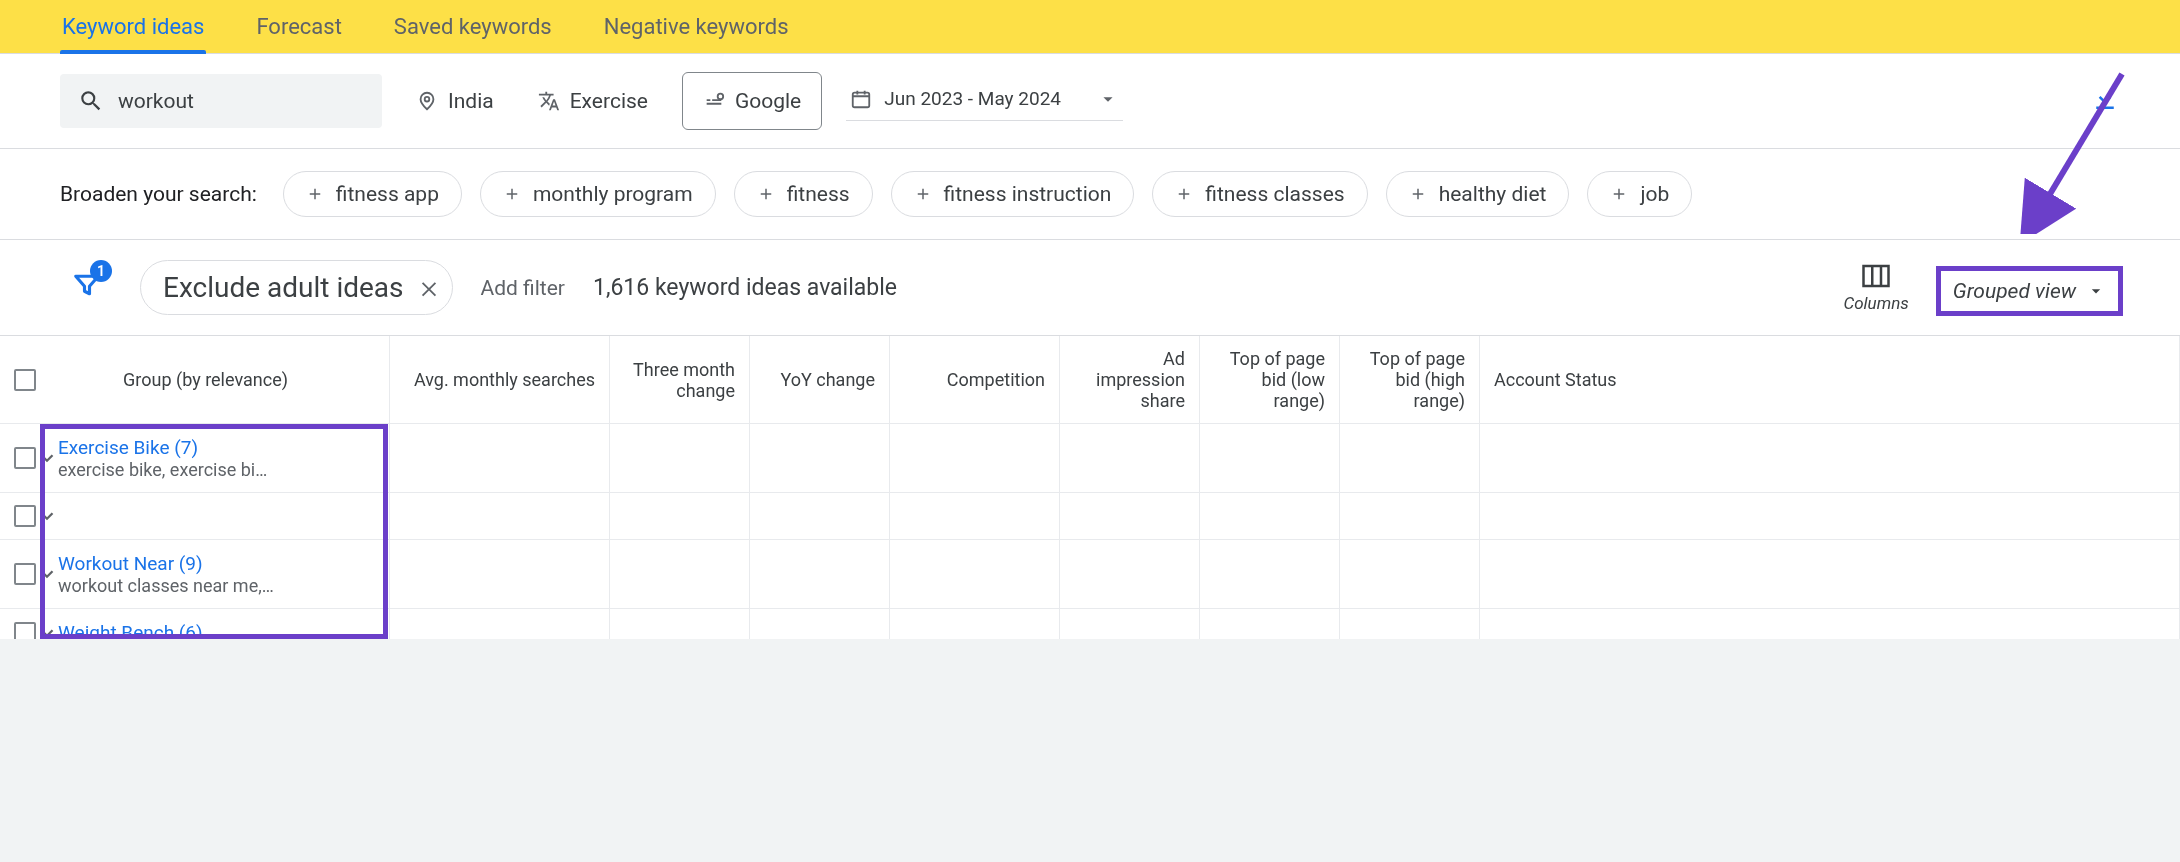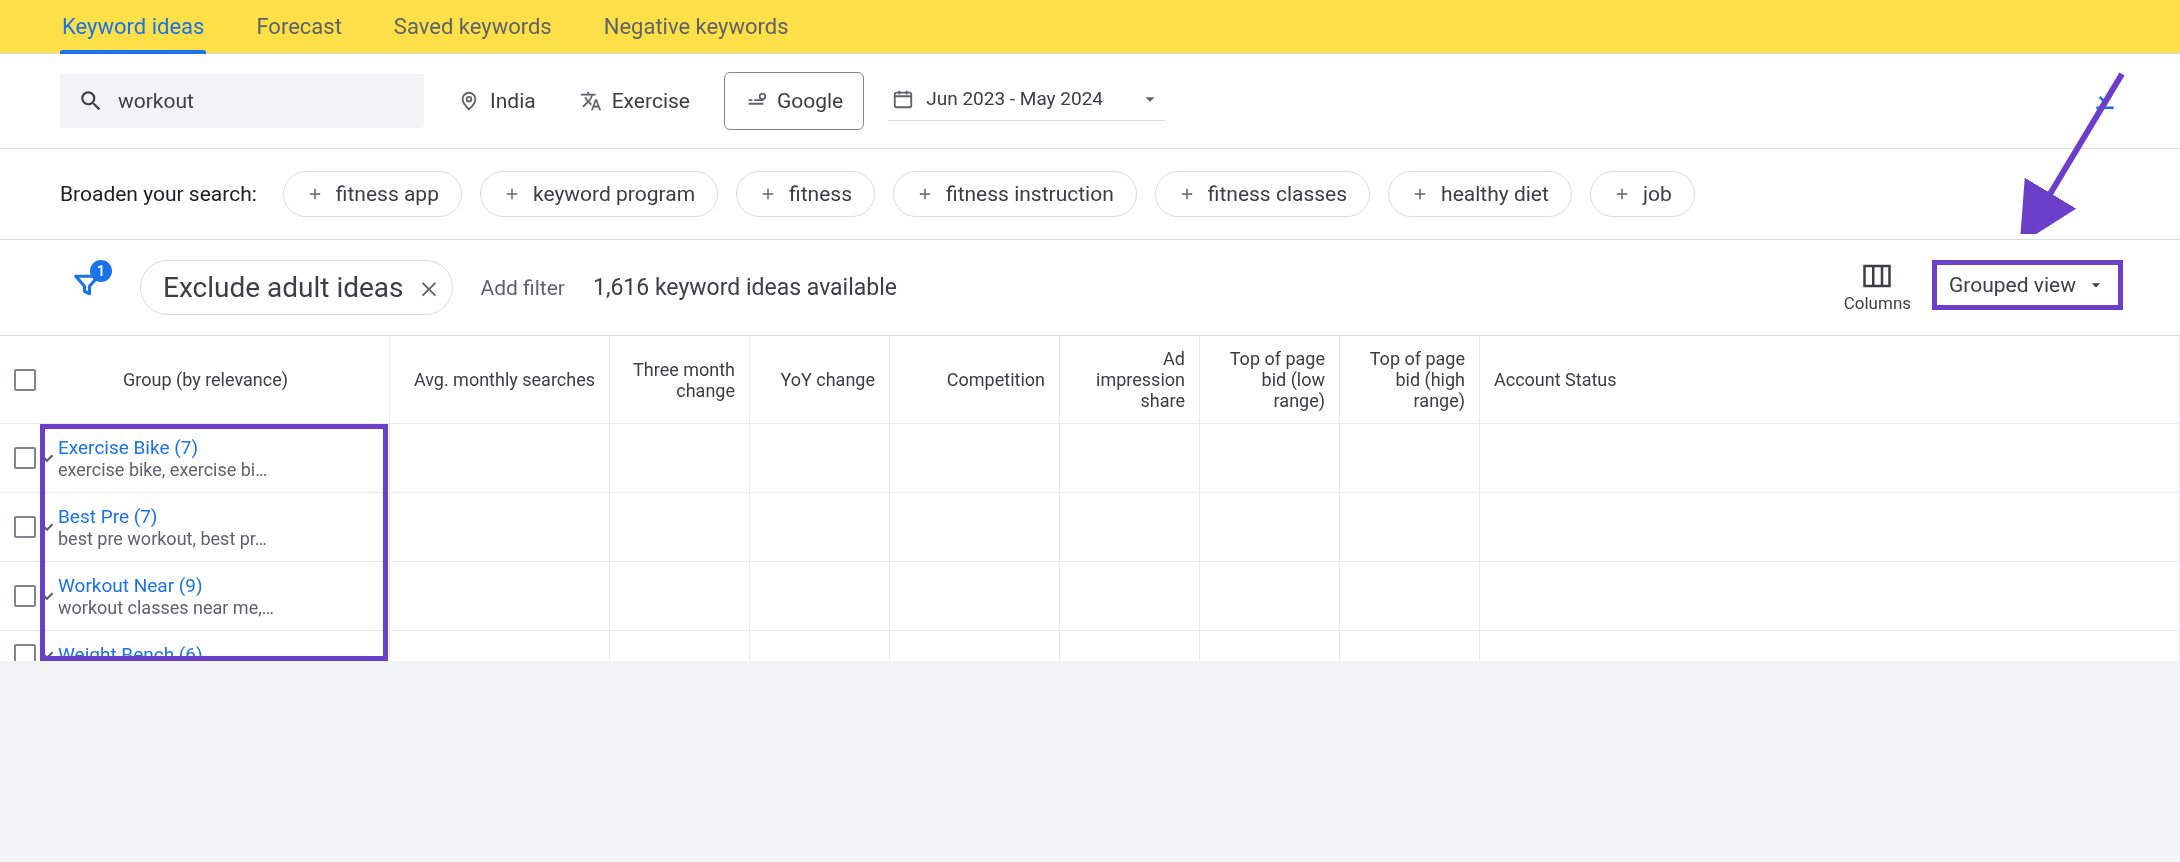--- a/index.html
+++ b/index.html
@@ -47,21 +47,21 @@
     background: #fff;
     border-bottom: 1px solid #dadce0;
     position: relative;
   }
   .search-box {
     display: flex;
     align-items: center;
     background: #f1f3f4;
     border-radius: 4px;
     padding: 14px 18px;
-    width: 364px;
+    width: 322px;
     gap: 14px;
   }
   .search-box svg { fill: #3c4043; }
   .search-box span { font-size: 21px; color: #3c4043; }
 
   .ctrl-chip {
     display: flex;
     align-items: center;
     gap: 10px;
     color: #3c4043;
@@ -156,22 +156,23 @@
     font-size: 21px;
     cursor: pointer;
   }
   .ideas-count {
     color: #3c4043;
     font-size: 23px;
   }
   .right-tools {
     margin-left: auto;
     display: flex;
-    align-items: flex-start;
-    gap: 24px;
+    align-items: flex-end;
+    gap: 30px;
+    font-style: italic;
   }
   .columns-tool {
     display: flex;
     flex-direction: column;
     align-items: center;
     gap: 4px;
     font-size: 17px;
     color: #3c4043;
     cursor: pointer;
   }
@@ -324,21 +325,21 @@
         <path d="M11 5h2v14h-2z"></path>
         <path d="M5 11h14v2H5z"></path>
       </svg>
       <span>fitness app</span>
     </div>
   <div class="pill">
       <svg width="18" height="18" viewBox="0 0 24 24">
         <path d="M11 5h2v14h-2z"></path>
         <path d="M5 11h14v2H5z"></path>
       </svg>
-      <span>keyword program</span>
+      <span>monthly program</span>
     </div>
   <div class="pill">
       <svg width="18" height="18" viewBox="0 0 24 24">
         <path d="M11 5h2v14h-2z"></path>
         <path d="M5 11h14v2H5z"></path>
       </svg>
       <span>fitness</span>
     </div>
   <div class="pill">
       <svg width="18" height="18" viewBox="0 0 24 24">
@@ -449,24 +450,20 @@
         <div class="td"></div>
     </div>
 
     <div class="trow">
       <div class="td left">
           <div class="group-cell">
         <div class="checkbox"></div>
         <svg width="22" height="22" viewBox="0 0 24 24" fill="none" stroke="#5f6368" stroke-width="2.5">
               <path d="M6 9l6 6 6-6"></path>
             </svg>
-        <div class="group-text">
-          <span class="group-title">Best Pre (7)</span>
-          <span class="group-sub">best pre workout, best pr…</span>
-        </div>
       </div>
         </div>
       <div class="td"></div>
         <div class="td"></div>
         <div class="td"></div>
         <div class="td"></div>
         <div class="td"></div>
         <div class="td"></div>
         <div class="td"></div>
         <div class="td"></div>

